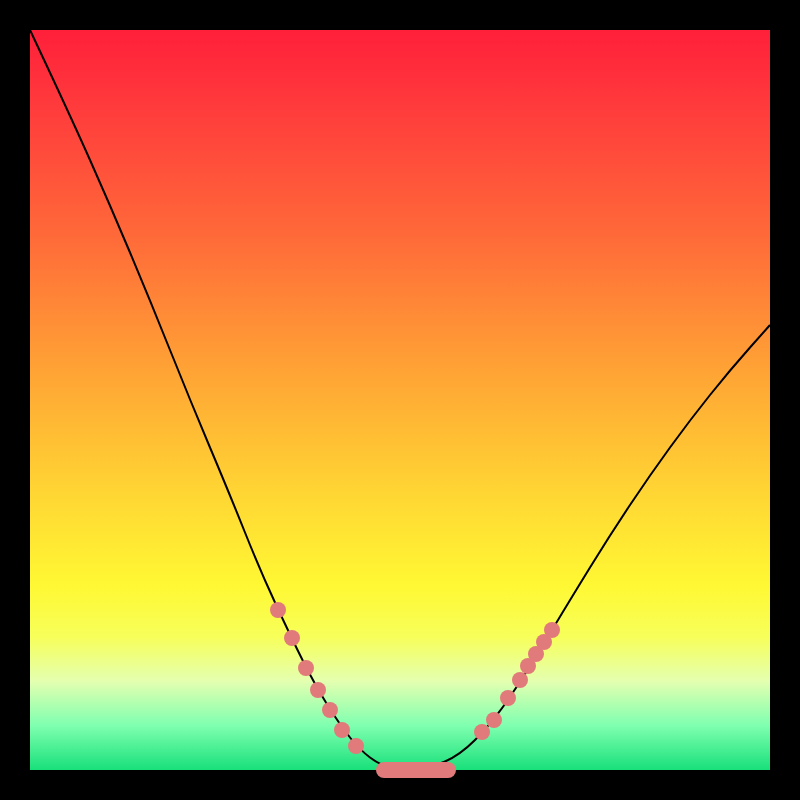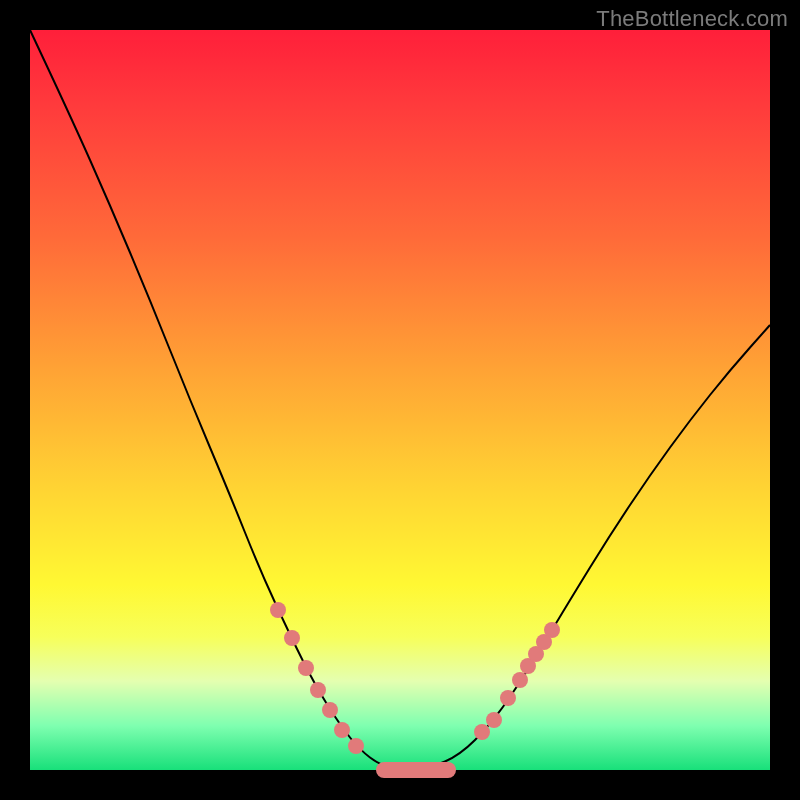--- a/index.html
+++ b/index.html
@@ -69,21 +69,20 @@
     fill: #e17a7a;
     stroke: none;
   }
 </style>
 </head>
 <body>
 
 <div class="frame">
   <div class="plot-bg"></div>
 
-  <div class="watermark">TheBottleneck.com</div>
 
   <svg class="overlay" viewBox="0 0 740 740" preserveAspectRatio="none">
     <path id="curvePath" class="curve" d="M 0 0 Q 40 85 60 130 Q 80 175 100 222.5 Q 120 270 140 320 Q 160 370 180 417.5 Q 200 465 215 502.5 Q 230 540 245 572.5 Q 260 605 272.5 630 Q 285 655 297.5 675 Q 310 695 320 707.5 Q 330 720 340 727.5 Q 350 735 360 737.5 Q 370 740 385 739 Q 400 738 415 731.5 Q 430 725 445 710 Q 460 695 472.5 677.5 Q 485 660 497.5 640 Q 510 620 525 595 Q 540 570 560 537.5 Q 580 505 600 475 Q 620 445 640 417.5 Q 660 390 680 365 Q 700 340 720 317.5 T 740 295"></path>
     <g id="leftMarkers">
         <circle cx="248" cy="580" r="8" class="marker"></circle>
         <circle cx="262" cy="608" r="8" class="marker"></circle>
         <circle cx="276" cy="638" r="8" class="marker"></circle>
         <circle cx="288" cy="660" r="8" class="marker"></circle>
         <circle cx="300" cy="680" r="8" class="marker"></circle>
         <circle cx="312" cy="700" r="8" class="marker"></circle>

